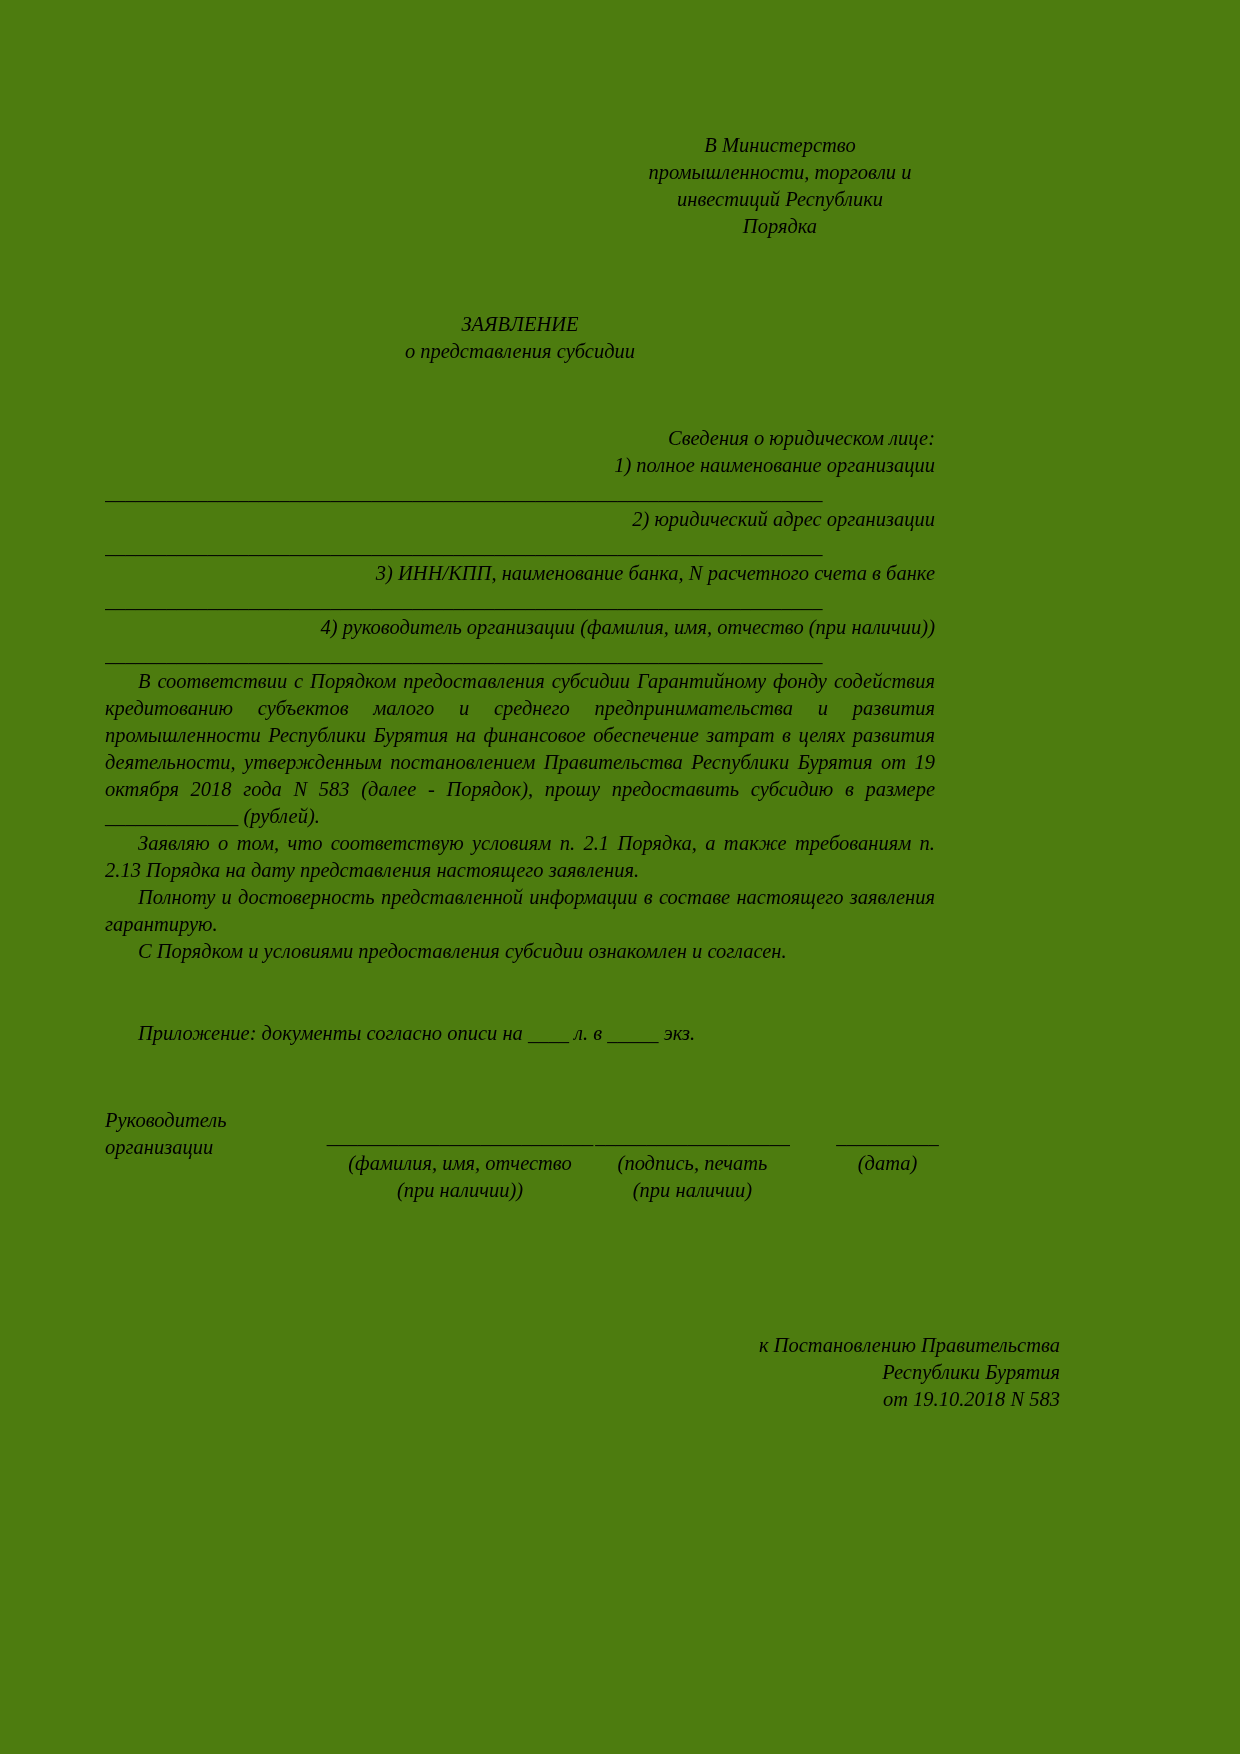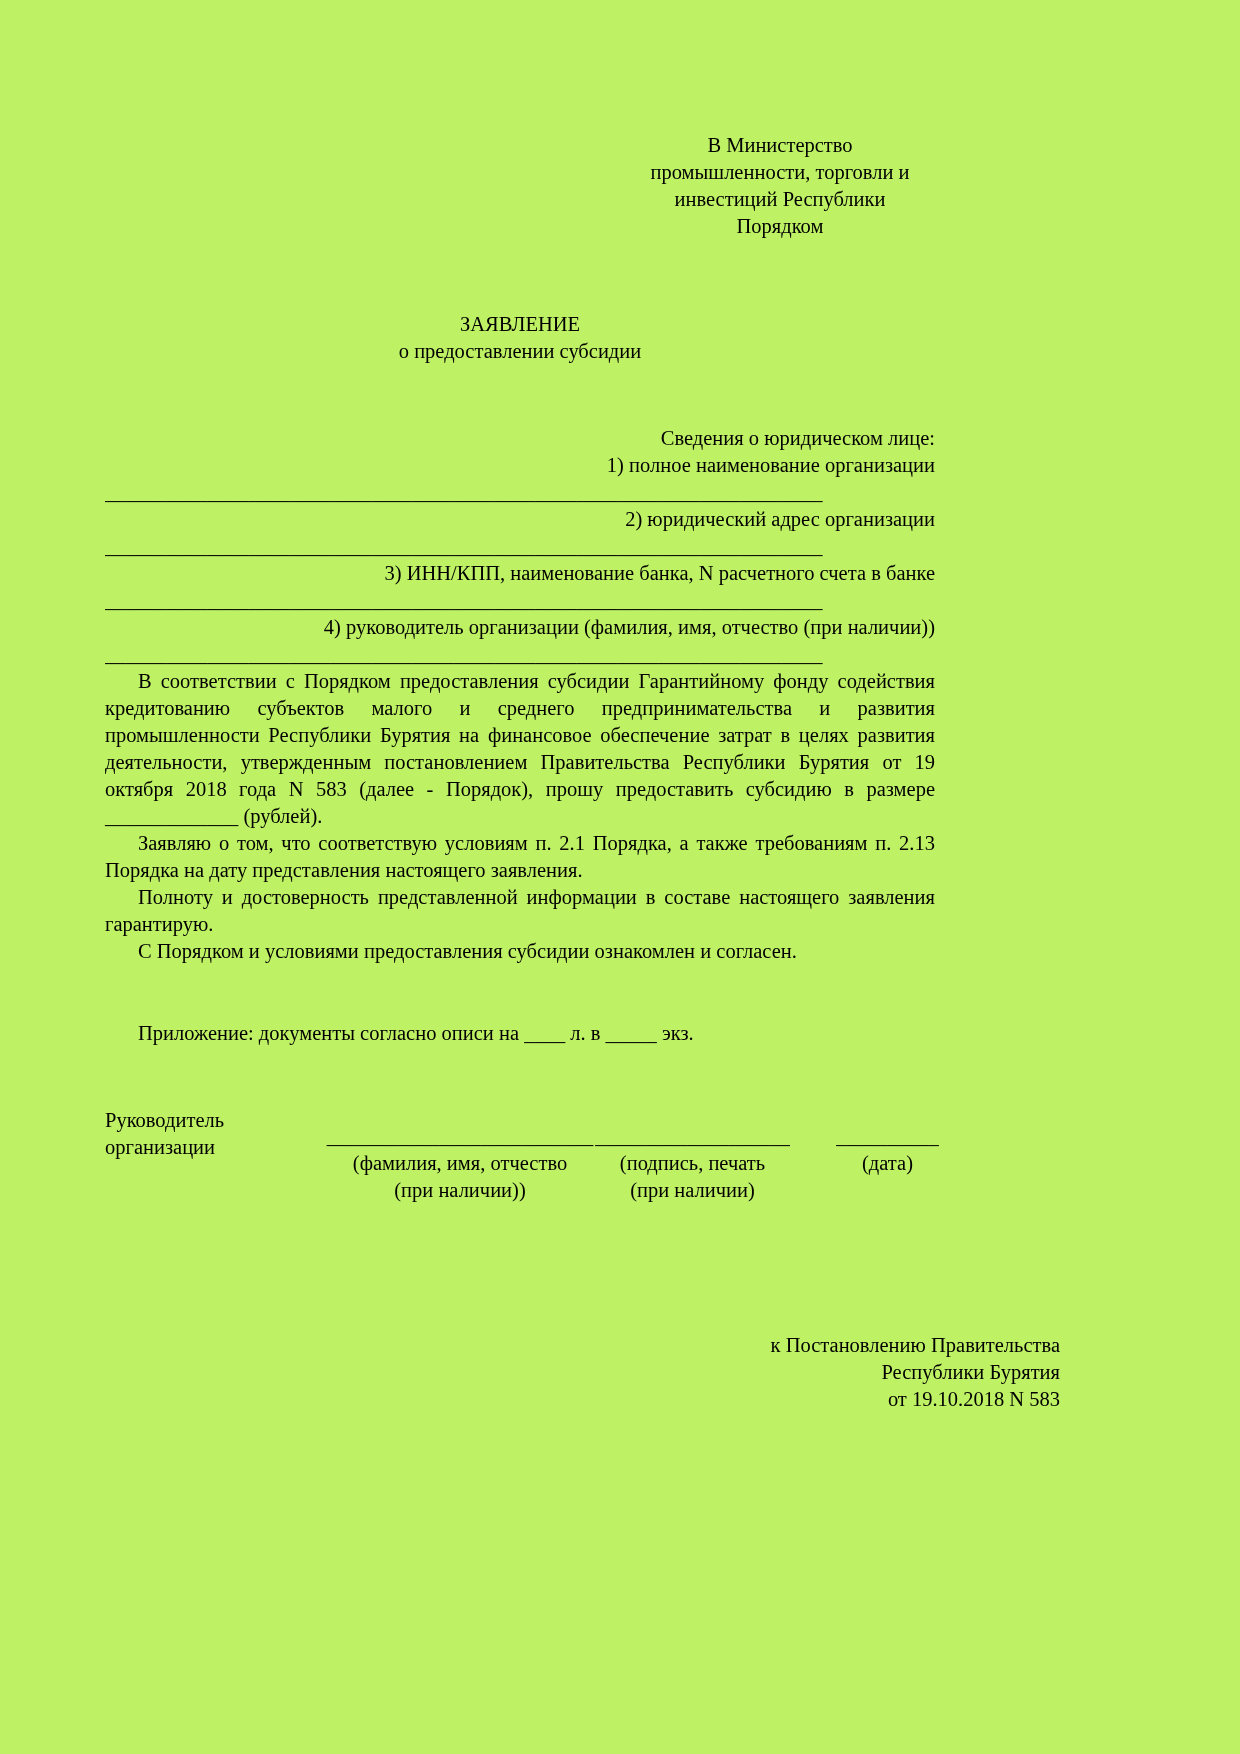--- a/index.html
+++ b/index.html
@@ -11,21 +11,22 @@
     color: #000000;
   }
   .page {
     position: relative;
     width: 1240px;
     height: 1754px;
     padding: 132px 0 0 105px;
     font-size: 20.5px;
     line-height: 27px;
     overflow: hidden;
-    background: #bef264;
+    background: #4d7c0f;
+    font-style: italic;
   }
 
   .addressee { width: 830px; display: flex; justify-content: flex-end; }
   .addressee-inner { width: 310px; text-align: center; }
 
   .title-block { width: 830px; margin-top: 71px; text-align: center; }
 
   .body-block { margin-top: 60px; width: 830px; }
   .line { white-space: nowrap; overflow: hidden; }
   .indent { text-indent: 33px; text-align: right; }
@@ -47,27 +48,27 @@
 </head>
 <body>
 
 <div class="page">
 
   <div class="addressee">
     <div class="addressee-inner">
       <div>В Министерство</div>
       <div>промышленности, торговли и</div>
       <div>инвестиций Республики</div>
-      <div>Порядком</div>
+      <div>Порядка</div>
     </div>
   </div>
 
   <div class="title-block">
     <div>ЗАЯВЛЕНИЕ</div>
-    <div>о предоставлении субсидии</div>
+    <div>о представления субсидии</div>
   </div>
 
   <div class="body-block">
     <div class="line indent">Сведения о юридическом лице:</div>
 
     <div class="line indent">1) полное наименование организации</div>
     <div class="fill-line">______________________________________________________________________</div>
 
     <div class="line indent">2) юридический адрес организации</div>
     <div class="fill-line">______________________________________________________________________</div>

